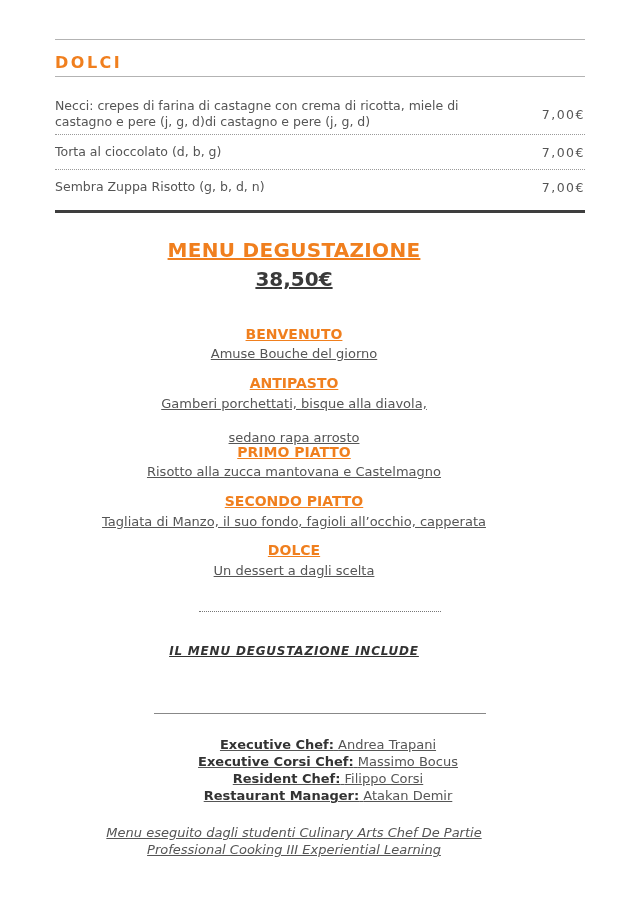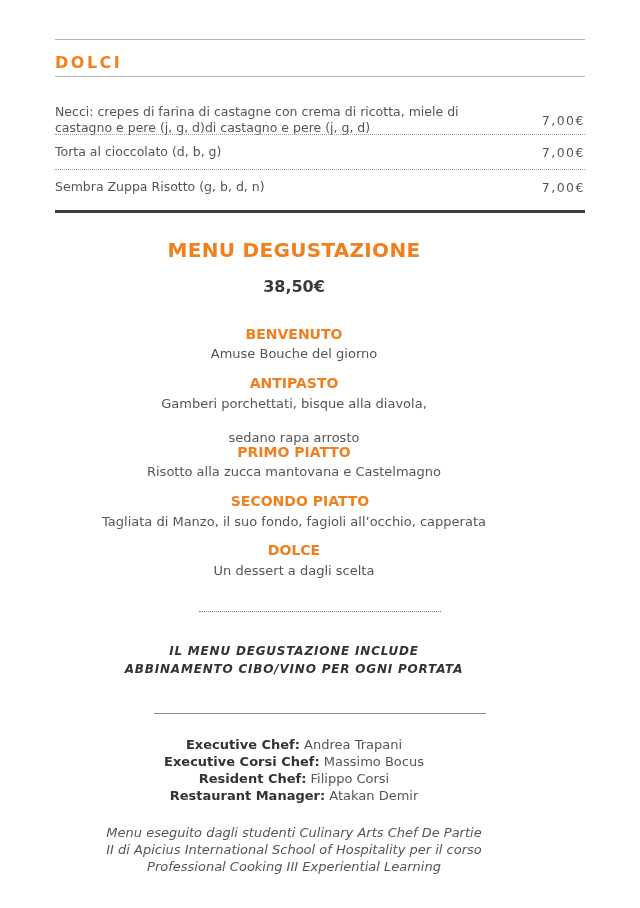--- a/index.html
+++ b/index.html
@@ -17,42 +17,42 @@
     .item {
       position: absolute; left: 55px; width: 530px;
       display: flex; justify-content: space-between; align-items: center;
       font-size: 12.5px; color: #555555;
     }
     .item .name { line-height: 16px; max-width: 450px; }
     .item .price { letter-spacing: 1.5px; font-size: 12.5px; color: #555; }
     .dotted { position: absolute; left: 55px; width: 530px; height: 0; border-top: 1px dotted #9a9a9a; }
     .rule-thick { position: absolute; left: 55px; width: 530px; top: 210px; height: 3px; background: #3e3e3e; }
 
-    .center { position: absolute; left: 0; width: 588px; text-align: center; }
+    .center { position: absolute; left: 0; width: 588px; text-align: center; text-decoration: underline; }
     .menu-title { top: 238px; font-size: 20px; font-weight: bold; color: #f07f1e; letter-spacing: 0.3px; }
-    .menu-price { top: 277px; font-size: 16px; font-weight: bold; color: #3a3a3a; }
+    .menu-price { top: 267px; font-size: 20px; font-weight: bold; color: #3a3a3a; }
     .course-title { font-size: 14px; font-weight: bold; color: #f07f1e; }
     .course-desc { font-size: 13px; color: #555555; line-height: 17px; }
 
     .dot-sep { position: absolute; left: 199px; width: 242px; top: 611px; height: 0; border-top: 1px dotted #777; }
     .include { top: 642px; font-size: 12px; font-weight: bold; font-style: italic; color: #333; line-height: 18px; letter-spacing: 0.8px; }
     .rule-mid { position: absolute; left: 154px; width: 332px; top: 713px; height: 1px; background: #888; }
 
-    .staff { top: 736px; font-size: 13px; line-height: 17px; color: #555; }
+    .staff { top: 736px; font-size: 13px; line-height: 17px; color: #555; padding-left: 34px; }
     .staff b { color: #333; }
     .footer { top: 824px; font-size: 13px; font-style: italic; color: #555; line-height: 17px; }
   </style>
 </head>
 <body>
 
 <div class="rule-top"></div>
 <div class="section-title">DOLCI</div>
 <div class="rule-under-title"></div>
 
-<div class="item" style="top:104px;">
+<div class="item" style="top:98px;">
   <span class="name">Necci: crepes di farina di castagne con crema di ricotta, miele di castagno e pere (j, g, d)di castagno e pere (j, g, d)</span>
   <span class="price">7,00€</span>
 </div>
 <div class="dotted" style="top:134px;"></div>
 <div class="item" style="top:144px;">
   <span class="name">Torta al cioccolato (d, b, g)</span>
   <span class="price">7,00€</span>
 </div>
 <div class="dotted" style="top:169px;"></div>
 <div class="item" style="top:179px;">
@@ -67,39 +67,37 @@
 <div class="center course-title" style="top:326px;">BENVENUTO</div>
 <div class="center course-desc" style="top:345px;">Amuse Bouche del giorno</div>
 
 <div class="center course-title" style="top:375px;">ANTIPASTO</div>
 <div class="center course-desc" style="top:395px;">Gamberi porchettati, bisque alla diavola,</div>
 <div class="center course-desc" style="top:413px;margin-top:16px;">sedano rapa arrosto</div>
 
 <div class="center course-title" style="top:444px;">PRIMO PIATTO</div>
 <div class="center course-desc" style="top:463px;">Risotto alla zucca mantovana e Castelmagno</div>
 
-<div class="center course-title" style="top:493px;padding-left:6px;">SECONDO PIATTO</div>
+<div class="center course-title" style="top:493px;">SECONDO PIATTO</div>
 <div class="center course-desc" style="top:513px;">Tagliata di Manzo, il suo fondo, fagioli all’occhio, capperata</div>
 
 <div class="center course-title" style="top:542px;">DOLCE</div>
 <div class="center course-desc" style="top:562px;">Un dessert a dagli scelta</div>
 
 <div class="dot-sep"></div>
 
 <div class="center include">
   <div>IL MENU DEGUSTAZIONE INCLUDE</div>
-  <div>ABBINAMENTO CIBO/VINO PER OGNI PORTATA</div>
 </div>
 
 <div class="rule-mid"></div>
 
 <div class="center staff">
   <div><b>Executive Chef:</b> <span>Andrea Trapani</span></div>
   <div><b>Executive Corsi Chef:</b> <span>Massimo Bocus</span></div>
   <div><b>Resident Chef:</b> <span>Filippo Corsi</span></div>
   <div><b>Restaurant Manager:</b> <span>Atakan Demir</span></div>
 </div>
 
 <div class="center footer">
   <div>Menu eseguito dagli studenti Culinary Arts Chef De Partie</div>
-  <div>II di Apicius International School of Hospitality per il corso</div>
   <div>Professional Cooking III Experiential Learning</div>
 </div>
 
 </body></html>

